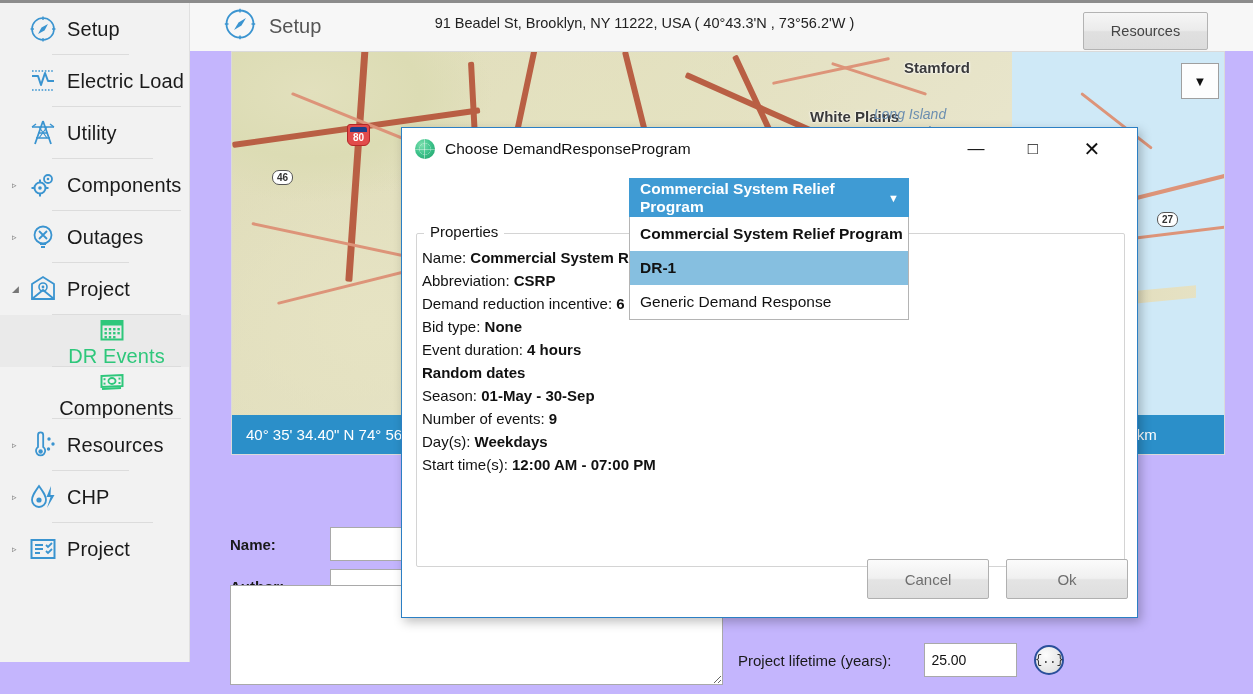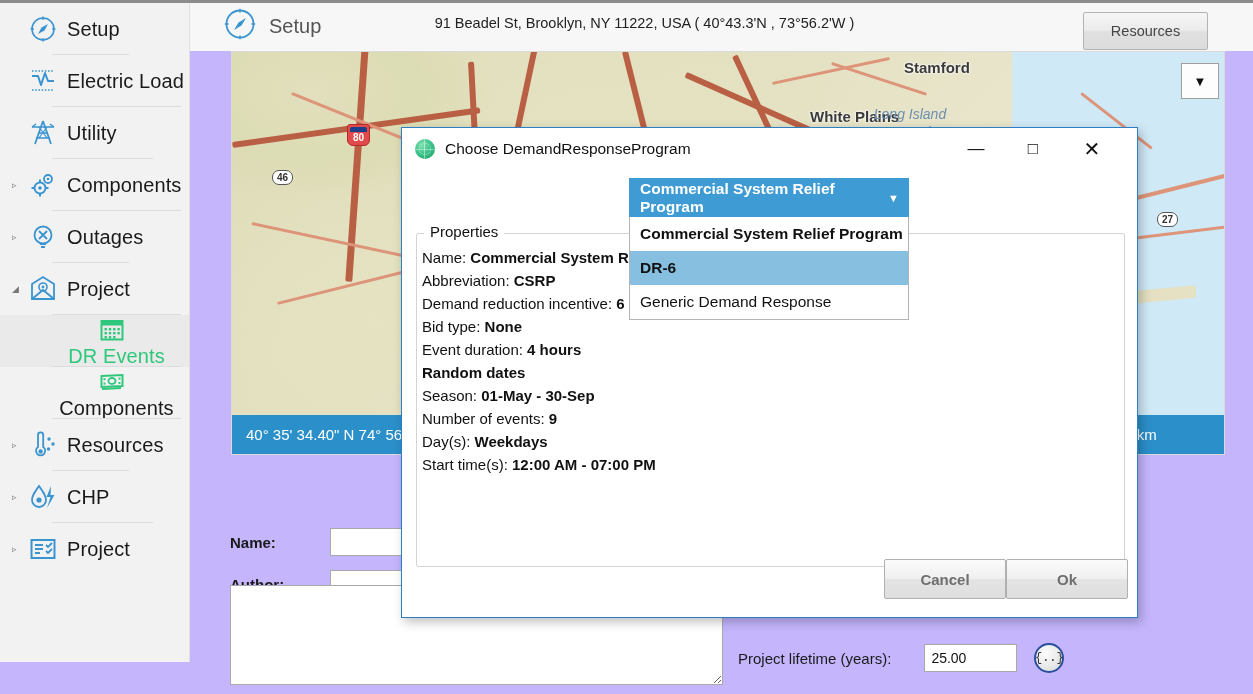--- a/index.html
+++ b/index.html
@@ -159,21 +159,21 @@
     display: flex; align-items: center; justify-content: center;
     font-size: 13px; color: #111; cursor: pointer;
   }
 
   
   #form-area { position: absolute; left: 190px; top: 455px; width: 1063px; height: 239px; }
   .frow { position: absolute; display: flex; align-items: center; }
   .flabel { font-size: 15px; color: #1a1a1a; font-weight: bold; }
   .finput {
     background: #fff; border: 1px solid #a9a9a9;
-    height: 28px; font-size: 14px; color: #111; padding: 0 6px;
+    height: 34px; font-size: 14px; color: #111; padding: 0 6px;
   }
   .dots-btn {
     width: 30px; height: 30px; border-radius: 50%;
     background: radial-gradient(circle at 38% 32%, #fdfdfd 0%, #e9e9e9 55%, #d8d8d8 100%);
     border: 2px solid #2a4f9b;
     display: flex; align-items: center; justify-content: center;
     font-size: 12px; color: #333; font-family: "Liberation Mono", monospace;
     cursor: pointer;
   }
   #desc-box {
@@ -250,21 +250,21 @@
     position: absolute; left: 5px; top: 12px; right: 6px;
   }
   .prop-line {
     font-size: 15px; color: #111; line-height: 23px; white-space: nowrap;
   }
   .prop-line b { font-weight: bold; }
   .prop-line.heading { font-weight: bold; }
 
   #dlg-buttons {
     position: absolute; right: 9px; bottom: 18px;
-    display: flex;  font-weight: bold;
+    display: flex; gap: 17px;
   }
   .dlg-btn {
     width: 122px; height: 40px;
     background: linear-gradient(to bottom, #fbfbfb 0%, #f0f0f0 48%, #e4e4e4 52%, #dedede 100%);
     border: 1px solid #b0b0b0; border-radius: 2px;
     font-size: 15px; color: #6f6f6f;
     display: flex; align-items: center; justify-content: center;
     cursor: pointer;
   }
 </style>
@@ -583,21 +583,21 @@
         </div>
       </div>
     </div>
 
     <div id="combo">
       <span>Commercial System Relief Program</span>
       <span id="combo-arrow">▼</span>
     </div>
     <div id="combo-list">
       <div class="combo-item bold">Commercial System Relief Program</div>
-      <div class="combo-item sel">DR-6</div>
+      <div class="combo-item sel">DR-1</div>
       <div class="combo-item">Generic Demand Response</div>
     </div>
 
     <div id="dlg-buttons">
       <div class="dlg-btn">Cancel</div>
       <div class="dlg-btn">Ok</div>
     </div>
   </div>
 
 </div>

